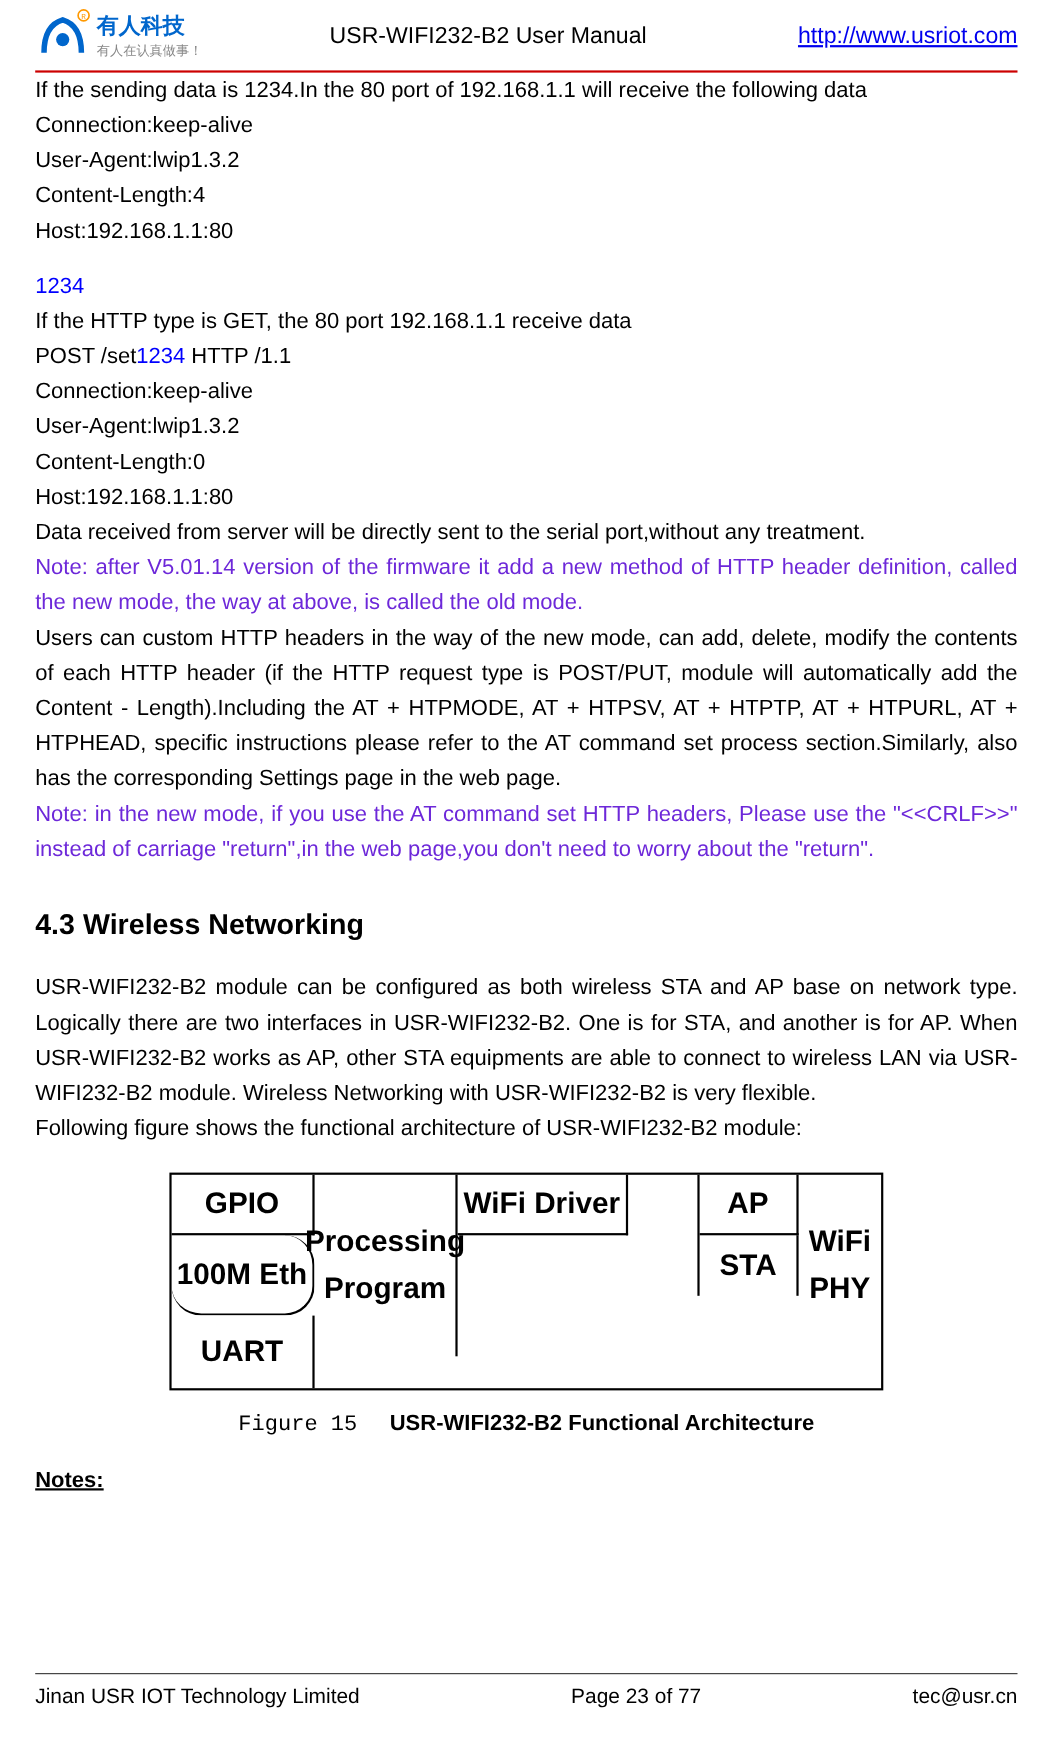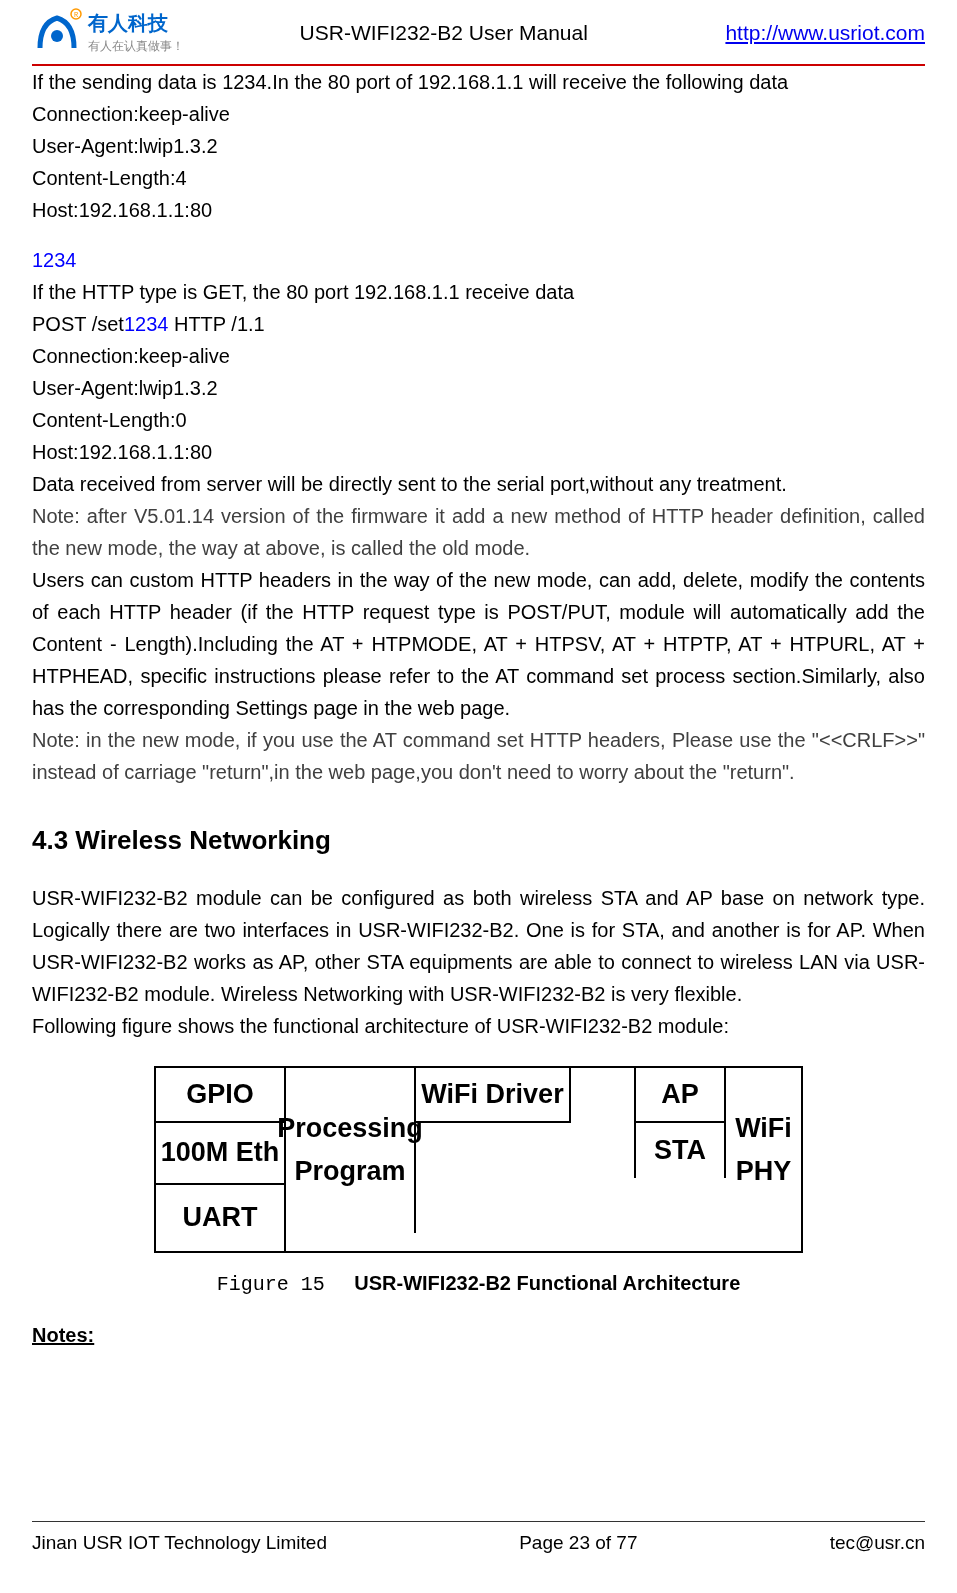--- a/index.html
+++ b/index.html
@@ -50,21 +50,21 @@
     .para {
       margin-bottom: 0;
     }
     .code-line {
       line-height: 1.6;
     }
     .blue-text {
       color: #0000ff;
     }
     .red-text {
-      color: #404040;
+      color: #6d28d9;
     }
     .justify {
       text-align: justify;
     }
     .section-heading {
       font-size: 26px;
       font-weight: bold;
       margin-top: 32px;
       margin-bottom: 20px;
     }
@@ -165,21 +165,21 @@
   <div class="section-heading">4.3 Wireless Networking</div>
 
   <div class="para justify">USR-WIFI232-B2 module can be configured as both wireless STA and AP base on network type. Logically there are two interfaces in USR-WIFI232-B2. One is for STA, and another is for AP. When USR-WIFI232-B2 works as AP, other STA equipments are able to connect to wireless LAN via USR-WIFI232-B2 module. Wireless Networking with USR-WIFI232-B2 is very flexible.</div>
   <div class="para">Following figure shows the functional architecture of USR-WIFI232-B2 module:</div>
 
   <div class="diagram-wrapper">
     <div class="diagram">
       <div class="diagram-row">
         <div style="display:flex;flex-direction:column;">
           <div class="cell" style="width:130px;height:55px;border-right:2.2px solid black;border-bottom:2.2px solid black;">GPIO</div>
-          <div class="cell" style="width:130px;height:62px;border-right:2.2px solid black;border-bottom:2.2px solid black;">100M Eth</div>
+          <div class="cell" style="width:130px;height:73px;border-right:2.2px solid black;border-bottom:2.2px solid black;border-radius:27px;">100M Eth</div>
           <div class="cell" style="width:130px;height:66px;border-right:2.2px solid black;">UART</div>
         </div>
         <div class="cell" style="width:130px;height:165px;border-right:2.2px solid black;white-space:pre-line;text-align:center;">Processing
 Program</div>
         <div style="display:flex;flex-direction:row;justify-content:space-between;">
           <div class="cell" style="width:155px;height:55px;border-right:2.2px solid black;border-bottom:2.2px solid black;">WiFi Driver</div>
           <div style="display:flex;">
             <div style="width:65px;height:110px;border-right:2.2px solid black;"></div>
             <div style="display:flex;flex-direction:column;">
               <div class="cell" style="width:90px;height:55px;border-right:2.2px solid black;border-bottom:2.2px solid black;">AP</div>

